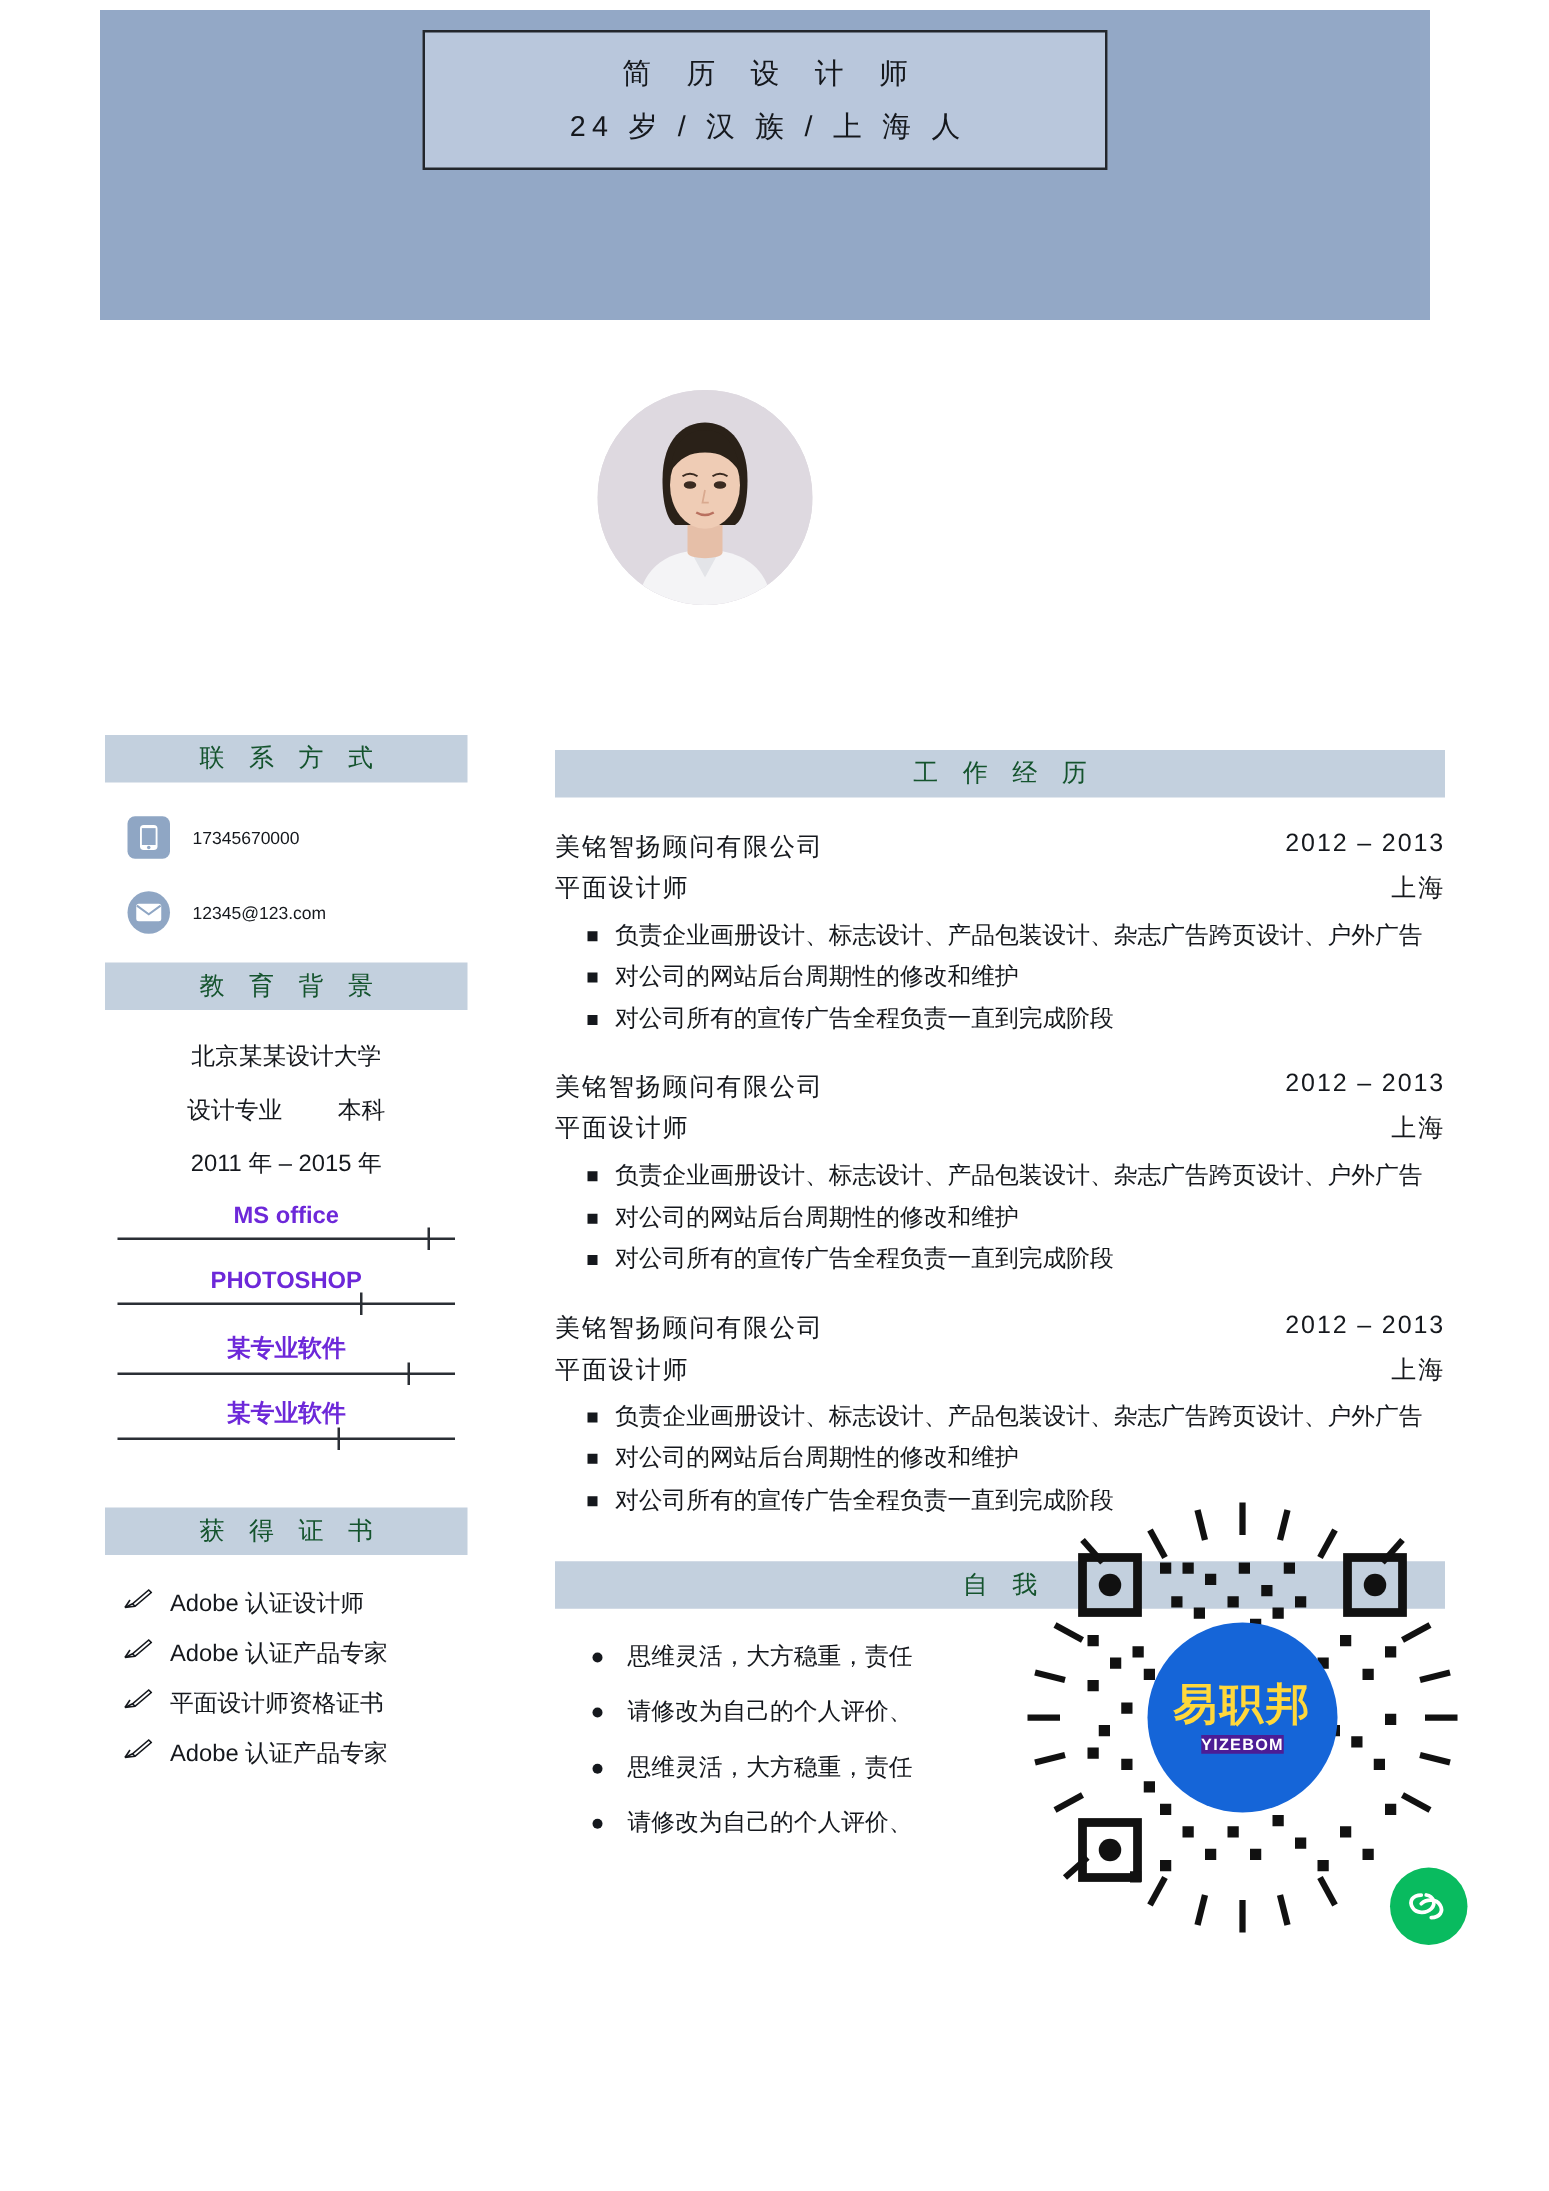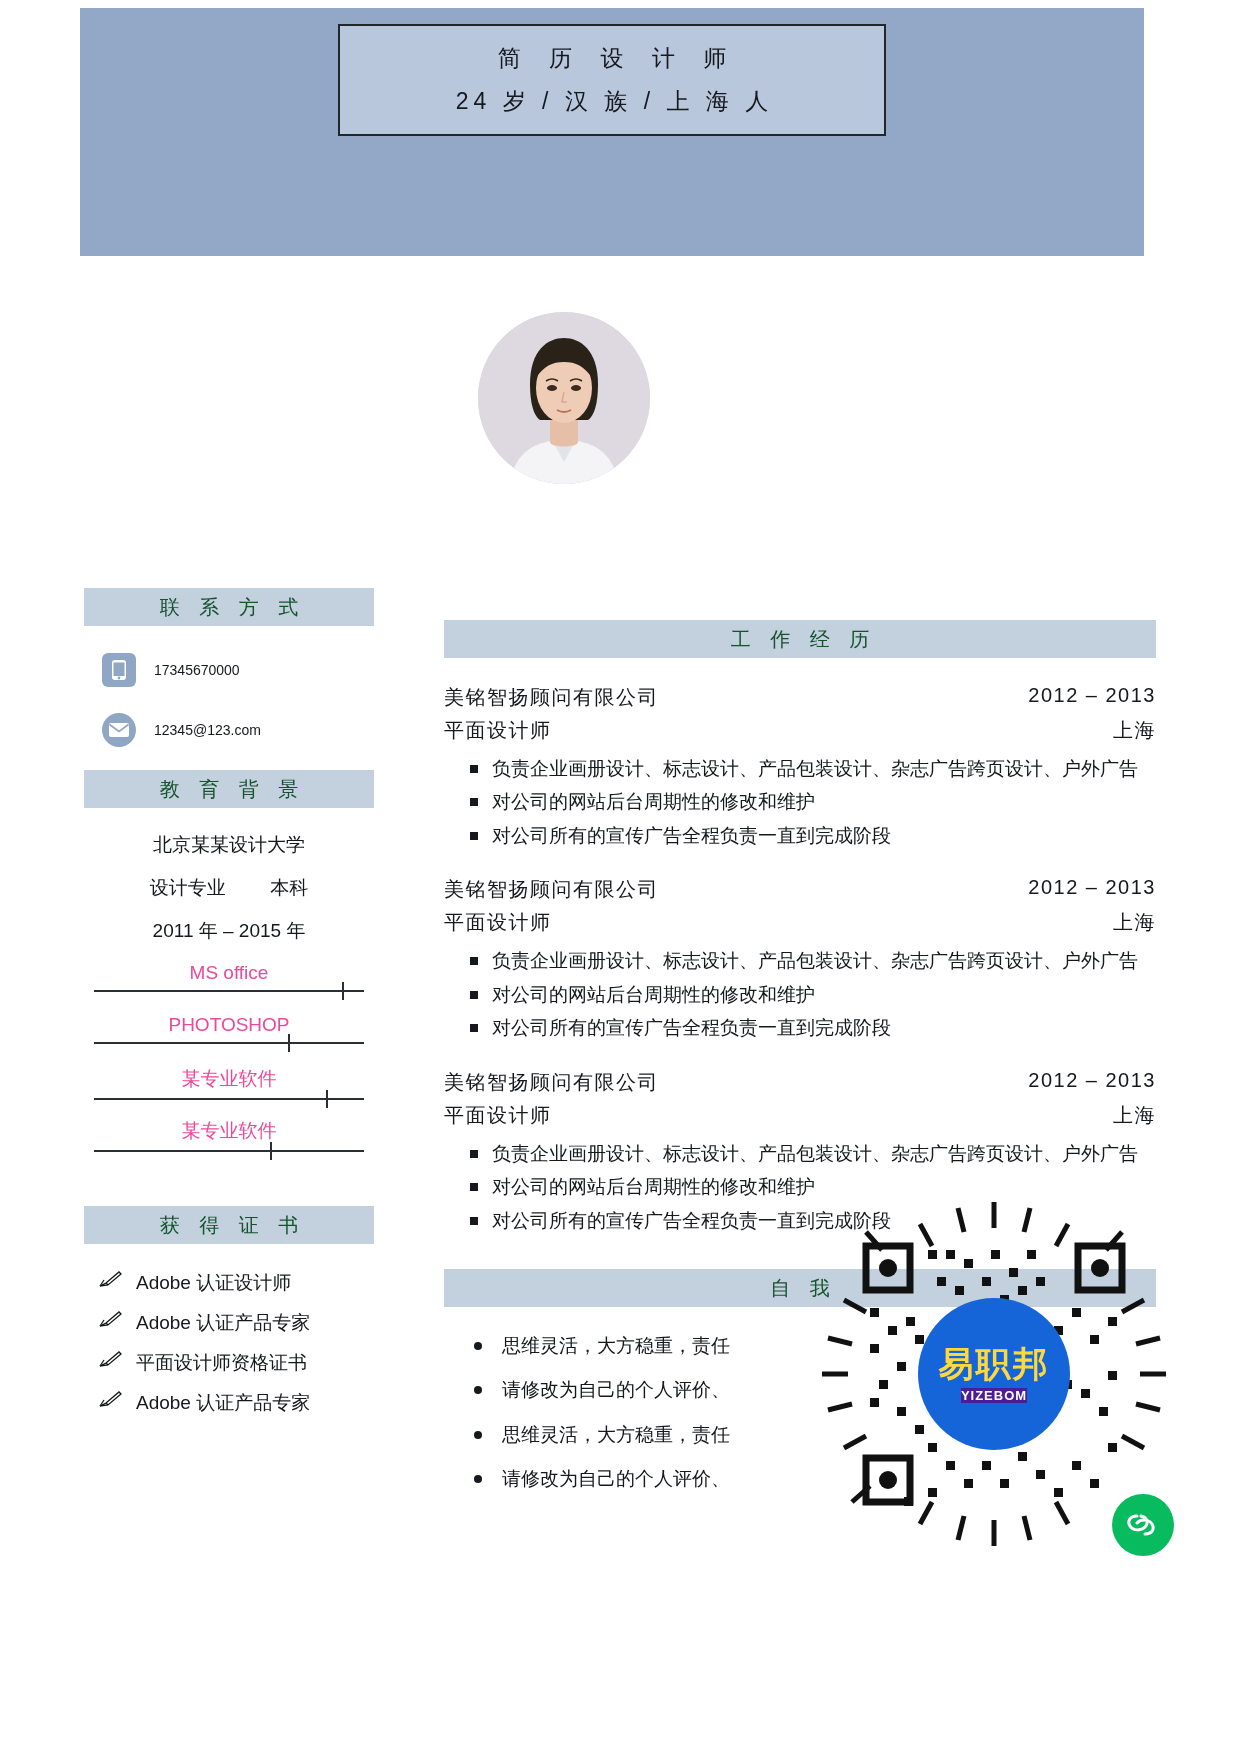--- a/index.html
+++ b/index.html
@@ -72,21 +72,21 @@
   
   .left-col {
     position: absolute;
     left: 84px;
     top: 588px;
     width: 290px;
   }
   .right-col {
     position: absolute;
     left: 444px;
-    top: 620px;
+    top: 600px;
     width: 712px;
   }
 
   .sec-head {
     background: #c3d0de;
     height: 38px;
     line-height: 38px;
     text-align: center;
     font-size: 20px;
     letter-spacing: 7px;
@@ -126,22 +126,23 @@
 
   
   .skills { margin-top: 18px; }
   .skill {
     position: relative;
     height: 52px;
   }
   .skill-label {
     text-align: center;
     font-size: 19px;
-    color:#ec4899;
+    color:#6d28d9;
     padding-bottom: 6px;
+    font-weight: bold;
   }
   .skill-track {
     position: relative;
     height: 2px;
     background: #2b2f35;
     margin: 0 10px;
   }
   .skill-mark {
     position: absolute;
     top: -8px;

